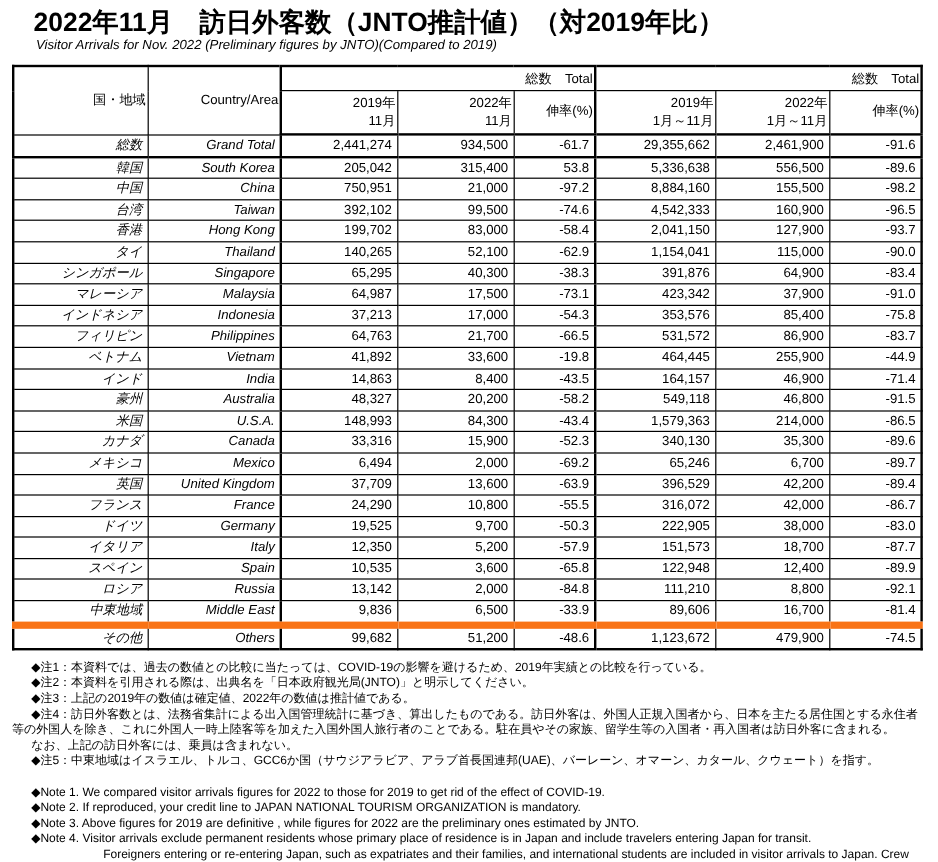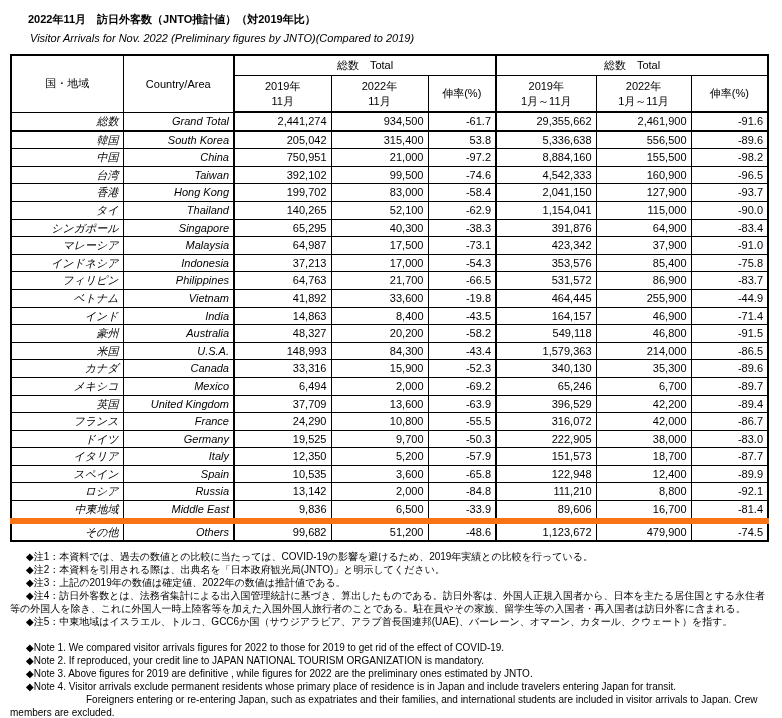--- a/index.html
+++ b/index.html
@@ -3,35 +3,35 @@
 <meta charset="utf-8">
 <style>
   html,body { margin:0; padding:0; background:#ffffff; color:#000000; }
   body {
     width:782px; height:718px; overflow:hidden;
     font-family:"Liberation Sans","DejaVu Sans",sans-serif;
   }
   .page { padding:8px 10px 0 10px; }
 
   .title {
-    font-size:11px; font-weight:bold; line-height:22px;
+    font-size:22px; font-weight:bold; line-height:22px;
     margin:0 0 0 18px; white-space:nowrap;
   }
   .subtitle {
     font-size:11px; line-height:14px; margin:1px 0 9px 20px; white-space:nowrap;font-style:italic;
   }
 
   table.arrivals {
     border-collapse:collapse; table-layout:fixed;
     width:757px; border:2px solid #000;
   }
   table.arrivals th, table.arrivals td {
     border:1px solid #000; font-weight:normal; overflow:hidden;
   }
-  thead th { text-align:center; font-size:11px;border-radius:10px; }
+  thead th { text-align:right; font-size:11px;border-radius:10px; }
   tr.h1row th { height:17px; }
   tr.h2row th {
     height:33px; white-space:pre-line; line-height:1.3;
     border-bottom:2px solid #000;
   }
   .bl2 { border-left:2px solid #000 !important; }
 
   tbody td {
     font-size:11px; height:16.6px; line-height:16.6px; padding:0 4px;
     white-space:nowrap;
@@ -327,20 +327,21 @@
           <td class="num">-74.5</td>
         </tr>
       </tbody>
   </table>
 
   <div class="notes-jp">
       <div class="note-line">◆注1：本資料では、過去の数値との比較に当たっては、COVID-19の影響を避けるため、2019年実績との比較を行っている。</div>
       <div class="note-line">◆注2：本資料を引用される際は、出典名を「日本政府観光局(JNTO)」と明示してください。</div>
       <div class="note-line">◆注3：上記の2019年の数値は確定値、2022年の数値は推計値である。</div>
       <div class="note-line">◆注4：訪日外客数とは、法務省集計による出入国管理統計に基づき、算出したものである。訪日外客は、外国人正規入国者から、日本を主たる居住国とする永住者等の外国人を除き、これに外国人一時上陸客等を加えた入国外国人旅行者のことである。駐在員やその家族、留学生等の入国者・再入国者は訪日外客に含まれる。</div>
+      <div class="note-line">なお、上記の訪日外客には、乗員は含まれない。</div>
       <div class="note-line">◆注5：中東地域はイスラエル、トルコ、GCC6か国（サウジアラビア、アラブ首長国連邦(UAE)、バーレーン、オマーン、カタール、クウェート）を指す。</div>
     </div>
   <div class="notes-en">
       <div class="note-line">◆Note 1. We compared visitor arrivals figures for 2022 to those for 2019 to get rid of the effect of COVID-19.</div>
       <div class="note-line">◆Note 2. If reproduced, your credit line to JAPAN NATIONAL TOURISM ORGANIZATION is mandatory.</div>
       <div class="note-line">◆Note 3. Above figures for 2019 are definitive , while figures for 2022 are the preliminary ones estimated by JNTO.</div>
       <div class="note-line">◆Note 4. Visitor arrivals exclude permanent residents whose primary place of residence is in Japan and include travelers entering Japan for transit.</div>
       <div class="note-line indent">Foreigners entering or re-entering Japan, such as expatriates and their families, and international students are included in visitor arrivals to Japan. Crew members are excluded.</div>
     </div>
 

